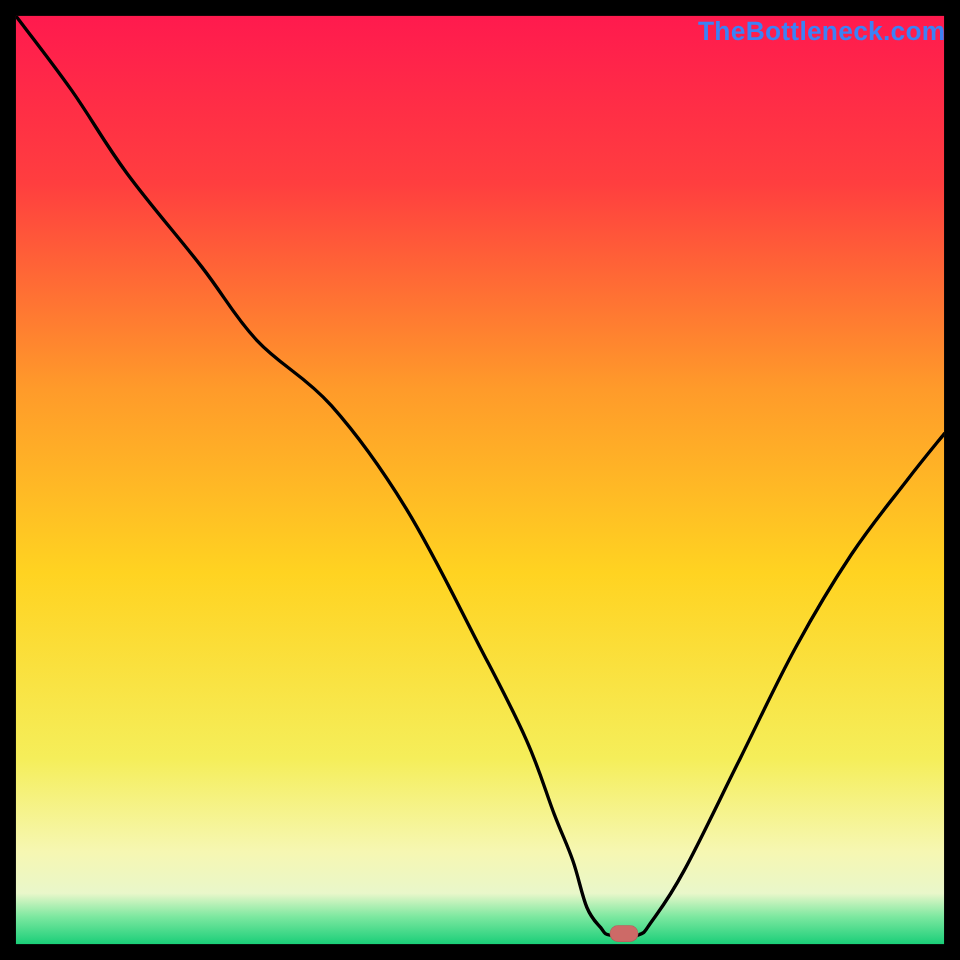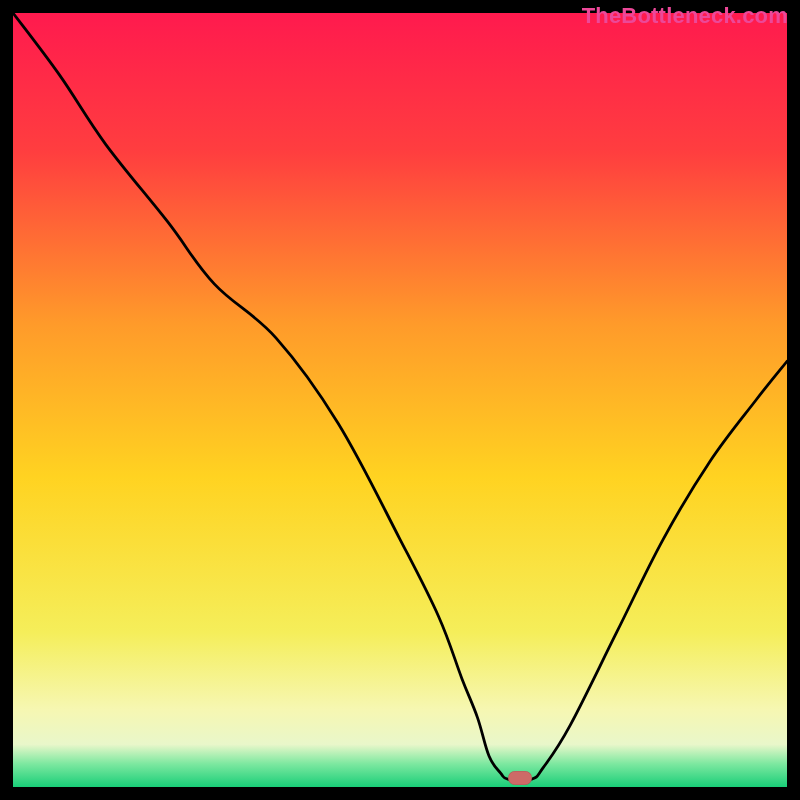--- a/index.html
+++ b/index.html
@@ -36,23 +36,23 @@
   .marker {
     position: absolute;
     width: 24px;
     height: 14px;
     border-radius: 7px;
     transform: translate(-50%, -50%);
     box-shadow: 0 0 0 0.5px rgba(0,0,0,0.15) inset;
   }
   .watermark {
     position: absolute;
-    top: 3px;
+    top: 13px;
     right: 12px;
-    color: #ec4899;
+    color: #3b82f6;
     font-family: Arial, Helvetica, sans-serif;
     font-size: 22px;
     font-weight: 600;
     letter-spacing: 0.2px;
     user-select: none;
     text-align: center;
   }
 </style>
 </head>
 <body>

